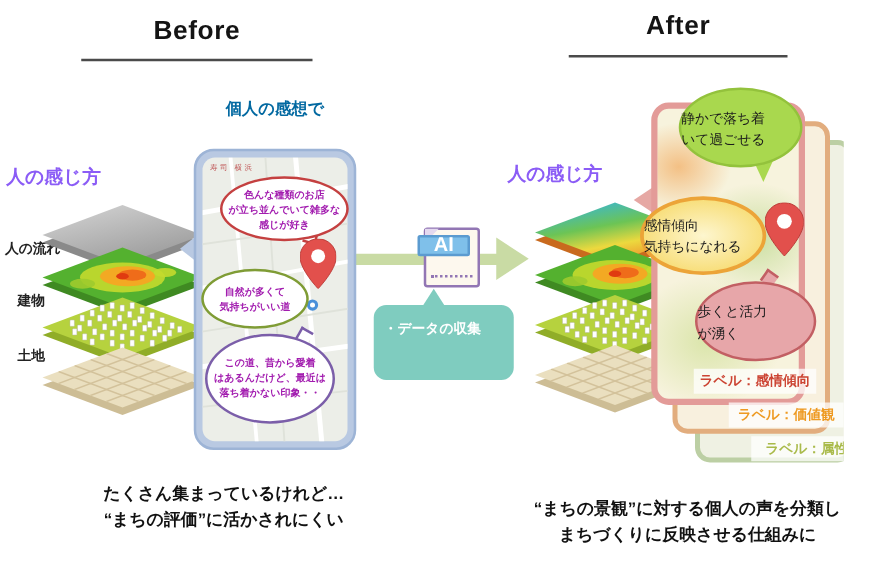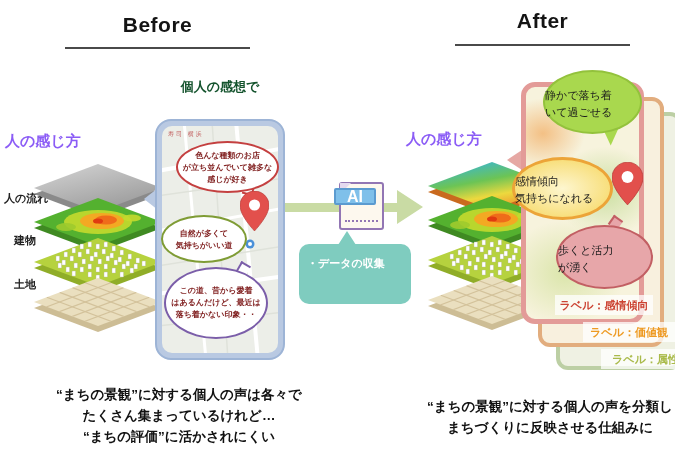--- a/index.html
+++ b/index.html
@@ -3,39 +3,39 @@
 <meta charset="utf-8">
 <style>
   * { margin:0; padding:0; box-sizing:border-box; }
   body { font-family:"Liberation Sans","DejaVu Sans",sans-serif; }
   .canvas { position:relative; width:675px; height:458px; background:#ffffff; overflow:hidden; }
 
   .title { position:absolute; font-weight:bold; font-size:21px; color:#141414; text-align:center; letter-spacing:.5px; }
   .title-line { position:absolute; height:2px; background:#4a4a4a; }
 
   .note { position:absolute; left:150px; top:77px; width:140px; text-align:center;
-          font-weight:bold; font-size:13px; line-height:20px; color:#14532d; }
+          font-weight:bold; font-size:13px; line-height:20px; color:#0369a1; }
 
   .feel-label { position:absolute; font-weight:bold; font-size:15px; color:#8b5cf6; }
 
   .layer-label { position:absolute; font-size:11px; font-weight:600; color:#222; }
 
   .stack { position:absolute; width:160px; height:200px; }
 
   
   .phone { position:absolute; left:155px; top:119px; width:130px; height:241px;
            background:#b9c9e2; border:2px solid #9db4d6; border-radius:16px; padding:5px; z-index:3; }
   .phone-tail { position:absolute; left:144px; top:188px; width:0; height:0; z-index:3;
                 border-right:14px solid #b9c9e2; border-top:11px solid transparent; border-bottom:11px solid transparent; }
   .phone-map { position:relative; width:100%; height:100%; background:#eceee8; border-radius:10px; overflow:hidden; }
   .map-tinytext { position:absolute; left:6px; top:4px; font-size:6px; color:#c05858; letter-spacing:2px; white-space:nowrap; }
 
   
   .bubble { position:absolute; background:#fff; border-radius:50%; text-align:center;
-            font-weight:bold; color:#7f1d1d; z-index:5; }
+            font-weight:bold; color:#a21caf; z-index:5; }
   .bubble .ln { line-height:12px; font-size:8px; }
   .tailsq { position:absolute; width:11px; height:11px; background:#fff; z-index:4; }
 
   .bubble-red    { left:176px; top:141px; width:103px; height:52px; border:2px solid #c44040; padding-top:7px; }
   .tail-red      { left:243px; top:184px; border-right:2px solid #c44040; border-bottom:2px solid #c44040; transform:rotate(15deg); }
   .bubble-greenb { left:161px; top:215px; width:86px; height:48px; border:2px solid #7f9c35; padding-top:11px; }
   .bubble-purple { left:164px; top:267px; width:104px; height:72px; border:2px solid #7b5ea9; padding-top:16px; }
   .tail-purple   { left:238px; top:263px; border-left:2px solid #7b5ea9; border-top:2px solid #7b5ea9; transform:rotate(30deg); }
 
   .pin { position:absolute; z-index:6; }
@@ -301,21 +301,20 @@
     <div class="ln">感情傾向</div>
     <div class="ln">気持ちになれる</div>
   </div>
   <div class="tail-pink"></div>
   <div class="abubble bubble-pink">
     <div class="ln">歩くと活力</div>
     <div class="ln">が湧く</div>
   </div>
 
   <div class="summary summary-before">
-    <div class="ln">“まちの景観”に対する個人の声は各々で</div>
     <div class="ln">たくさん集まっているけれど…</div>
     <div class="ln">“まちの評価”に活かされにくい</div>
   </div>
   <div class="summary summary-after">
     <div class="ln">“まちの景観”に対する個人の声を分類し</div>
     <div class="ln">まちづくりに反映させる仕組みに</div>
   </div>
 
 </div>
 

